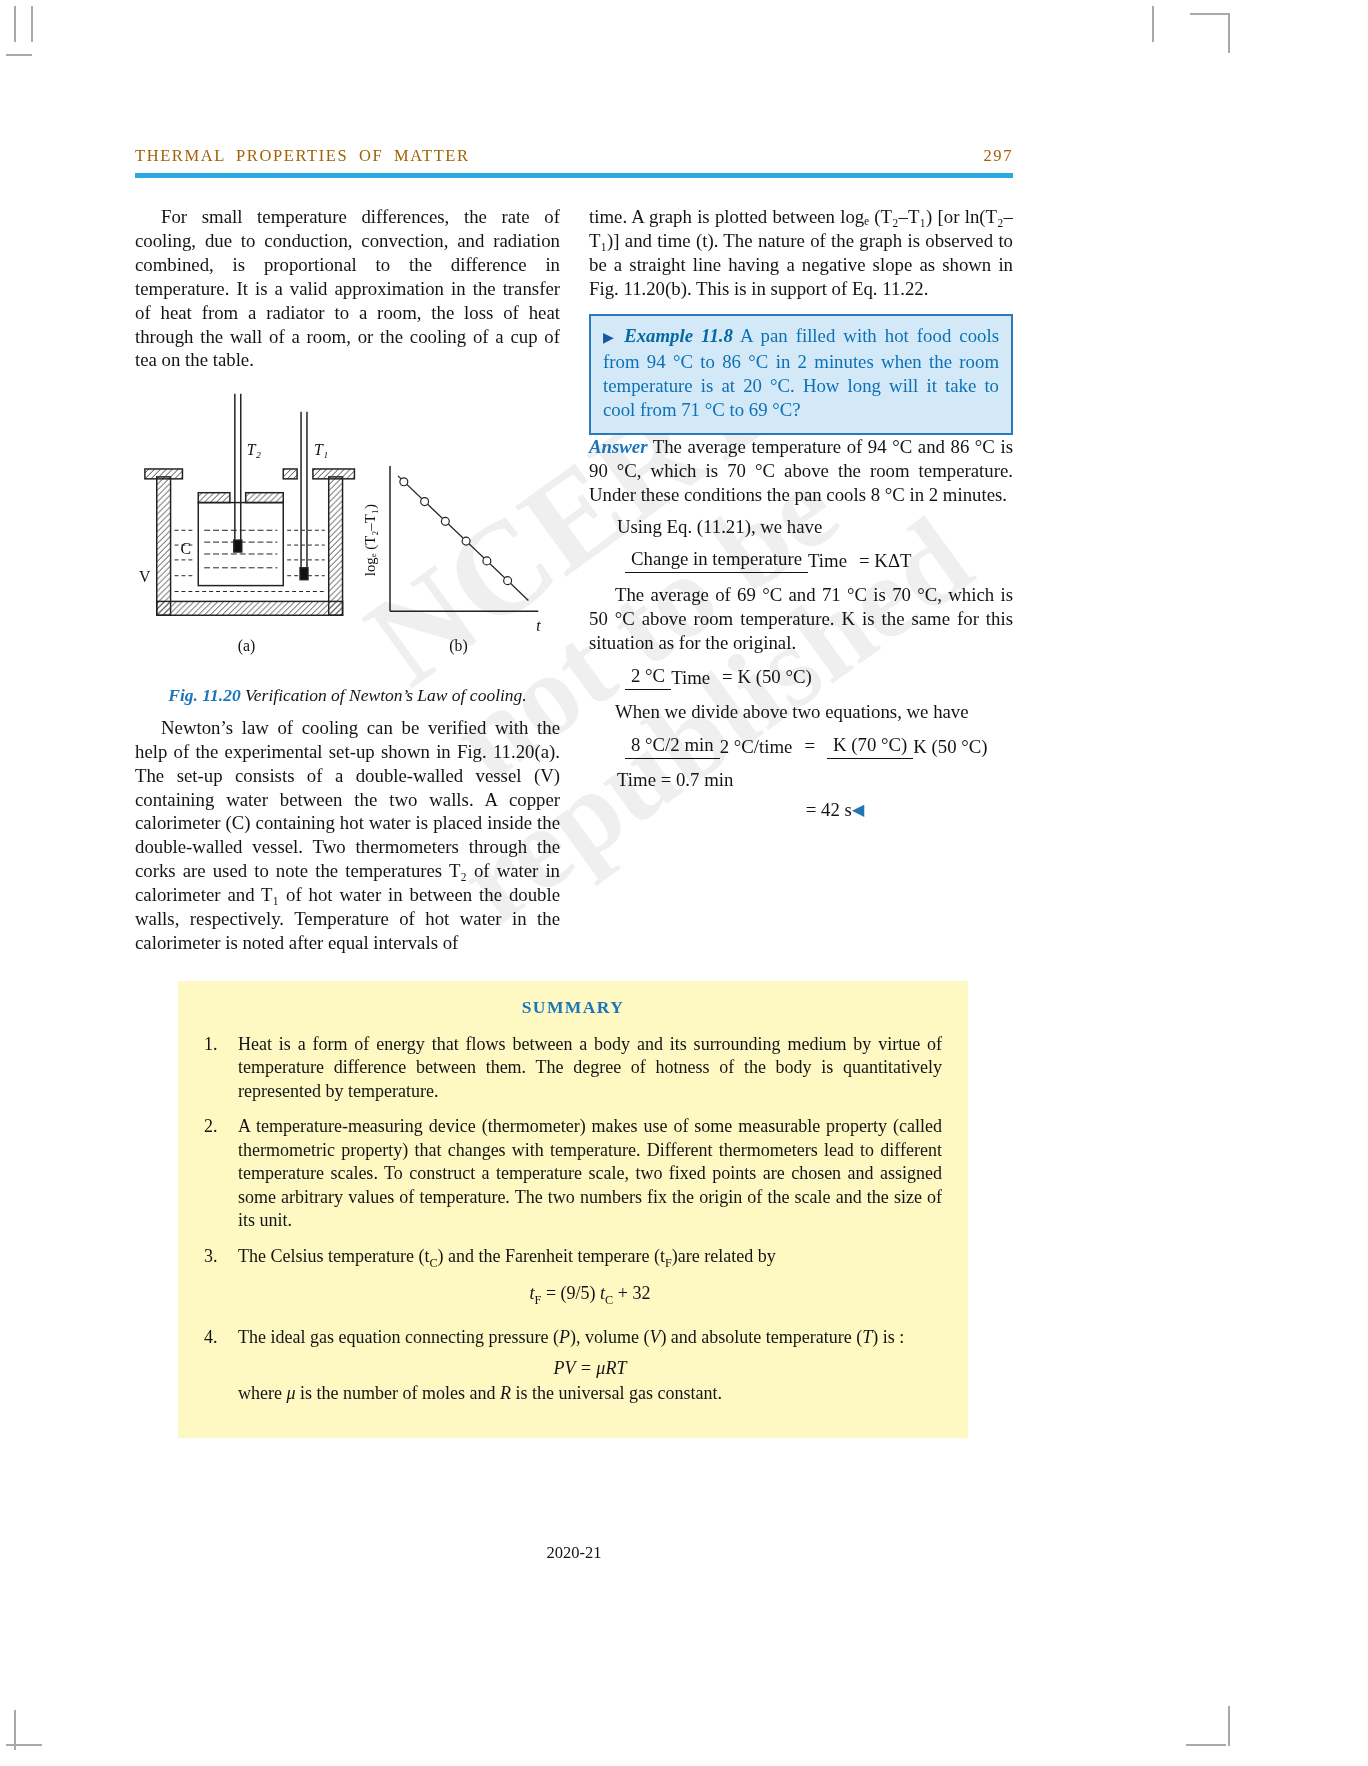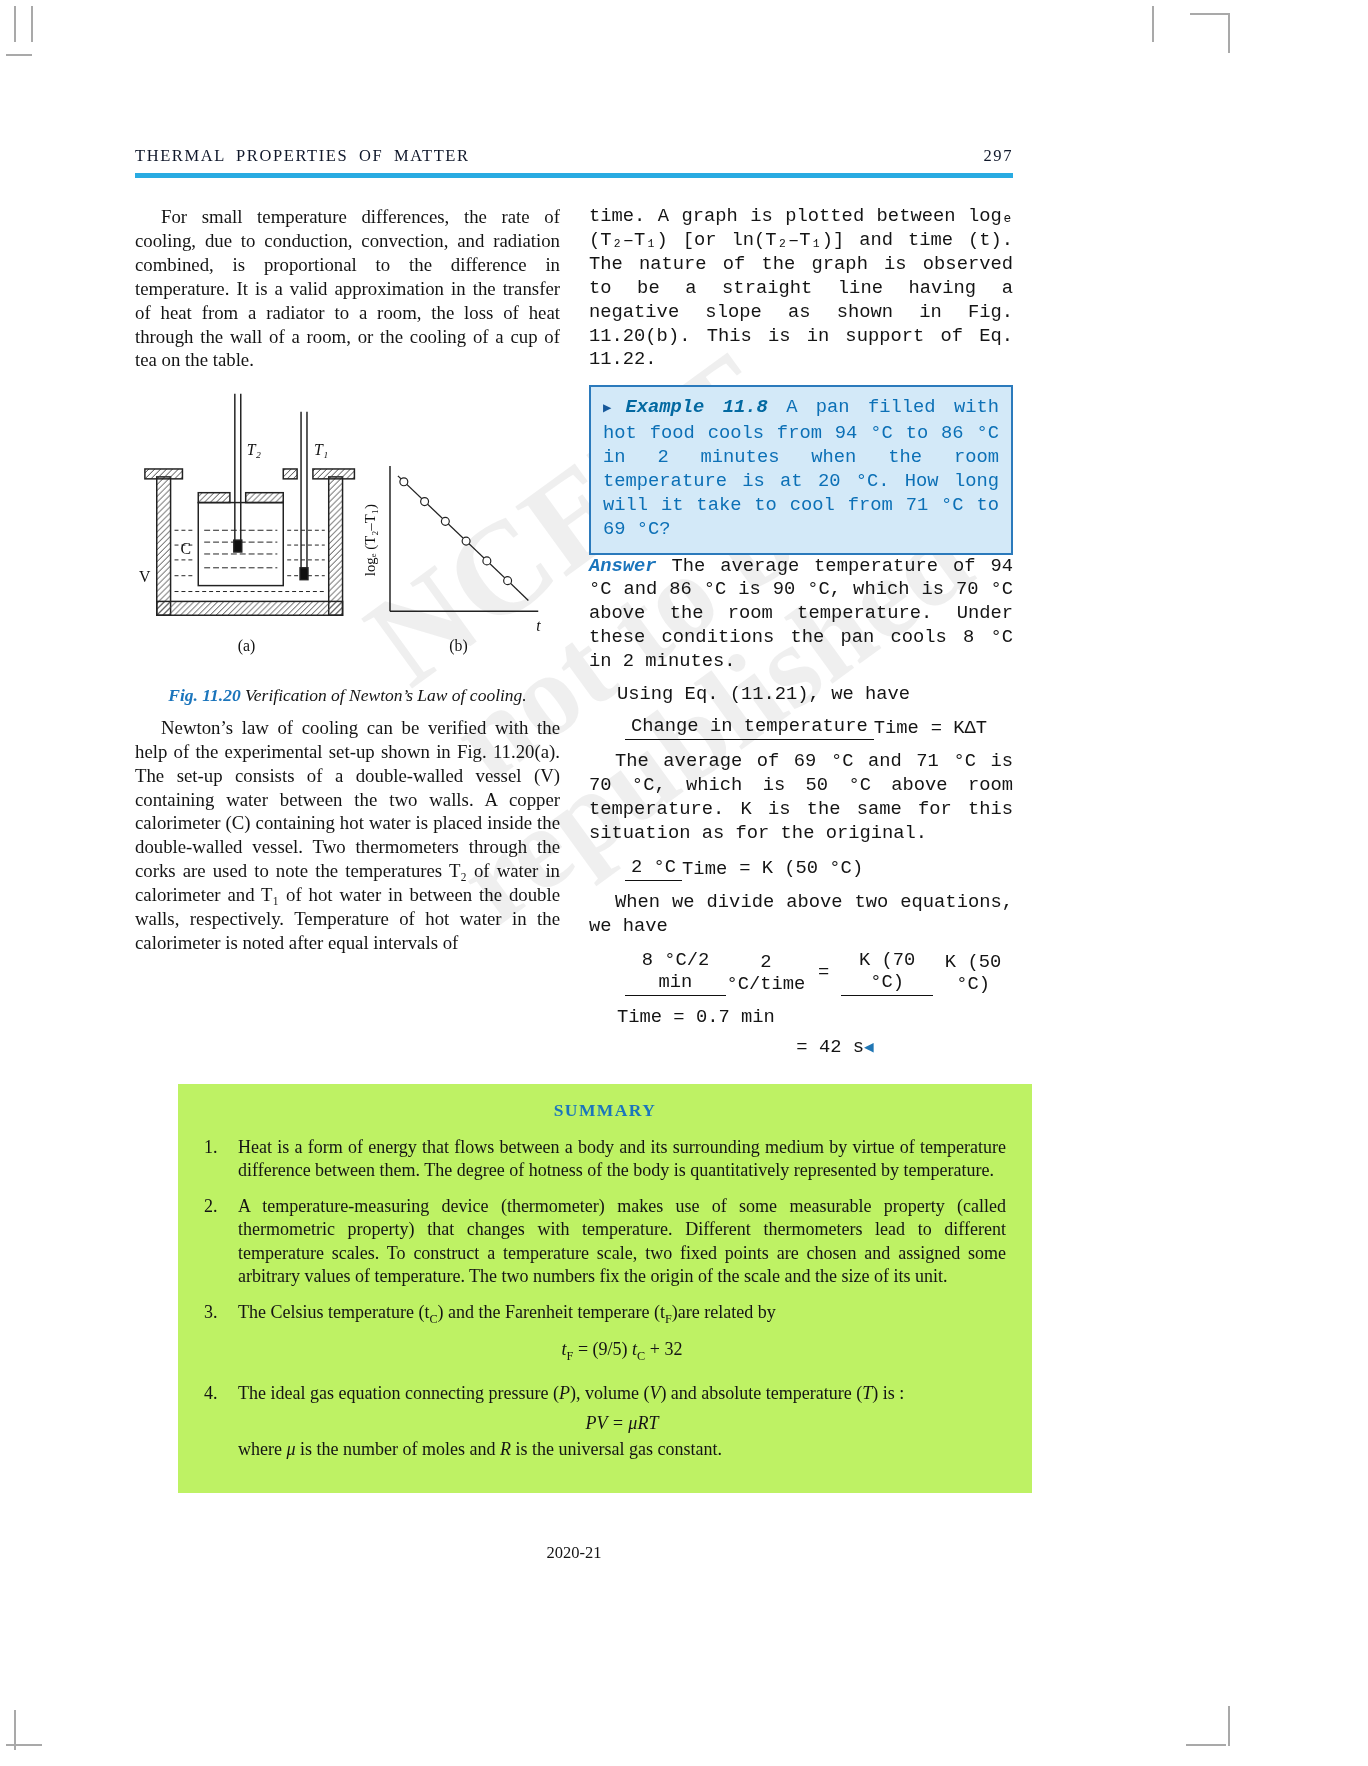--- a/index.html
+++ b/index.html
@@ -21,26 +21,26 @@
   
   .watermark{position:absolute;left:90px;top:430px;width:1100px;transform:rotate(-36deg);
              text-align:center;color:rgba(125,125,125,0.12);font-weight:bold;line-height:1.02;
              pointer-events:none;user-select:none;}
   .wm-l1{font-size:132px;}
   .wm-l2{font-size:118px;}
   .wm-l3{font-size:118px;}
 
   .content{position:absolute;left:135px;top:146px;width:878px;}
   .pg-header{display:flex;justify-content:space-between;align-items:baseline;
-             font-size:16.5px;letter-spacing:1.6px;word-spacing:5px;color:#0f172a;}
+             font-size:16.5px;letter-spacing:1.6px;word-spacing:5px;color:#a16207;}
   .rule{height:5px;background:#29abe2;margin-top:7px;}
 
   .columns{display:flex;gap:29px;margin-top:27px;}
   .col-left{width:425px;}
-  .col-right{width:424px;font-family:Liberation Mono, monospace;}
+  .col-right{width:424px;}
 
   p.body{margin:0;font-size:18.8px;line-height:23.9px;text-align:justify;}
   .indent{text-indent:26px;}
   .mt{margin-top:3px;}
 
   figure{margin:10px 0 4px;}
   .figure-svg{display:block;width:425px;height:auto;}
   .svg-label{font-size:16px;fill:#111;font-family:"Liberation Serif",serif;}
   .svg-small{font-size:15px;fill:#111;font-family:"Liberation Serif",serif;}
   .it{font-style:italic;}
@@ -59,21 +59,21 @@
   .eqline{margin:9px 0 4px 28px;font-size:18.8px;}
   .equation{display:flex;align-items:center;gap:12px;margin:10px 0 10px 36px;font-size:18.8px;}
   .frac{display:inline-flex;flex-direction:row;text-align:center;}
   .frac .num{border-bottom:1.6px solid #111;padding:0 6px 2px;}
   .frac .den{padding-top:2px;}
   .result-line{display:flex;justify-content:center;align-items:center;margin-top:8px;
                font-size:18.8px;}
   .result-text{margin-left:68px;}
   .end-marker{color:#2076b4;font-size:16px;}
 
-  .summary{margin:26px 0 0 43px;width:854px;box-sizing:border-box;background:#bef264;
+  .summary{margin:26px 0 0 43px;width:790px;box-sizing:border-box;background:#fef9c3;
            padding:16px 26px 20px;}
   .summary-title{text-align:center;color:#1b75bc;font-weight:bold;font-size:17.5px;
                  letter-spacing:1.4px;margin-bottom:15px;}
   .sum-item{display:flex;margin-bottom:12px;font-size:18px;line-height:23.5px;}
   .sum-num{width:34px;flex:none;}
   .sum-text{flex:1;text-align:justify;}
   .sum-eq{text-align:center;margin:7px 0 2px;font-size:18px;}
   sub{font-size:0.68em;}
   .var{font-style:italic;}
 

